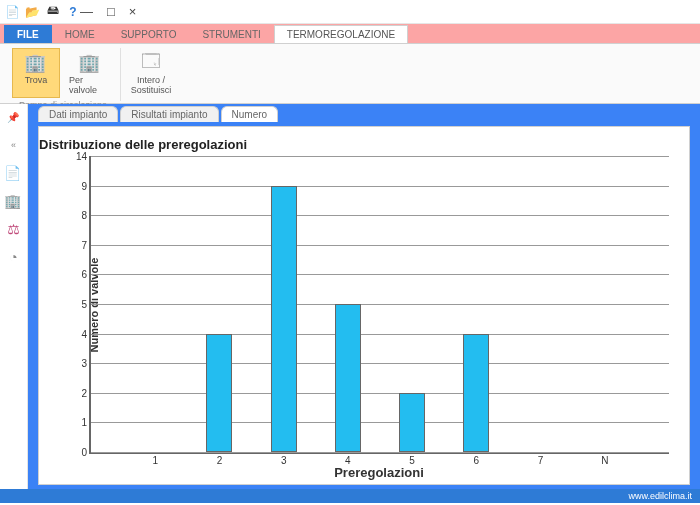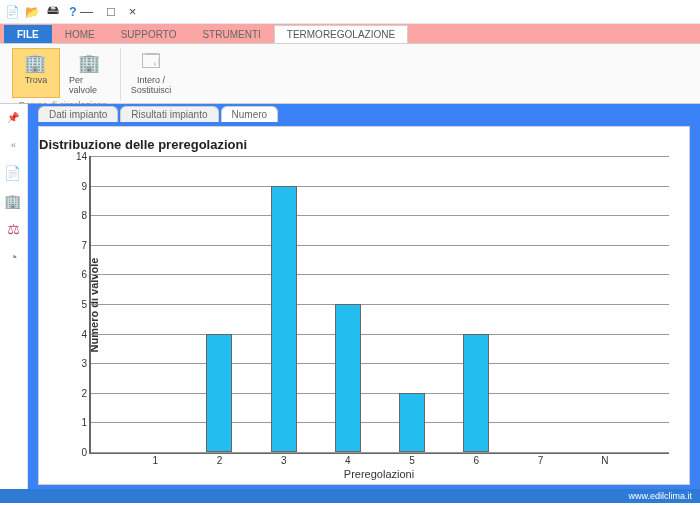--- a/index.html
+++ b/index.html
@@ -41,21 +41,21 @@
   .sidebar .tree .item::before { content:"▦"; color:#fff; font-size:9px; }
 
   .content { flex: 1; background: #3b82f6; position: relative; }
   .ctabs { height: 18px; display: flex; align-items: flex-end; padding-left: 10px; }
   .ctab { padding: 2px 10px; font-size: 10px; color: #666; border: 1px solid #cfcfcf; border-bottom: none; background: #f1f1f1; margin-right: 2px; border-radius: 6px 6px 0 0; }
   .ctab.active { background: #fff; }
   .chartbox { position: absolute; top: 22px; left: 10px; right: 10px; bottom: 6px; border: 1px solid #d0d0d0; background: #fff; display:flex; flex-direction:column;}
   .chartbox .ctitle { text-align: left; font-weight: bold; font-size: 13px; color:#222; padding: 10px 0 4px; }
   .plot { flex:1; position:relative; margin: 0 20px 30px 50px; }
   .ylabel { position:absolute; left:-42px; top:50%; transform: translateY(-50%) rotate(-90deg); transform-origin:center; font-size:11px; font-weight:bold; }
-  .xlabel { position:absolute; bottom:-26px; left:0; right:0; text-align:center; font-size:11px; font-weight:normal; }
+  .xlabel { position:absolute; bottom:-26px; left:0; right:0; text-align:center; font-size:13px; font-weight:bold; }
   .plotarea { position:absolute; inset:0; border-left:2px solid #666; border-bottom:2px solid #666; }
   .grid { position:absolute; left:0; right:0; height:1px; background:#999; }
   .ytick { position:absolute; left:-18px; font-size:10px; transform:translateY(-50%); text-align:right; width:14px; }
   .xtick { position:absolute; bottom:-14px; font-size:10px; transform:translateX(-50%); }
   .bar { position:absolute; width:26px; background:#23bdf0; border:1px solid #666; bottom:0; transform:translateX(-50%); }
 
   .statusbar { position:absolute; bottom:2px; left:0; right:0; height:14px; background:#2e7bd6; color:#fff; font-size:9px; display:flex; justify-content:flex-end; align-items:center; padding:0 8px; }
 </style>
 </head>
 <body>

